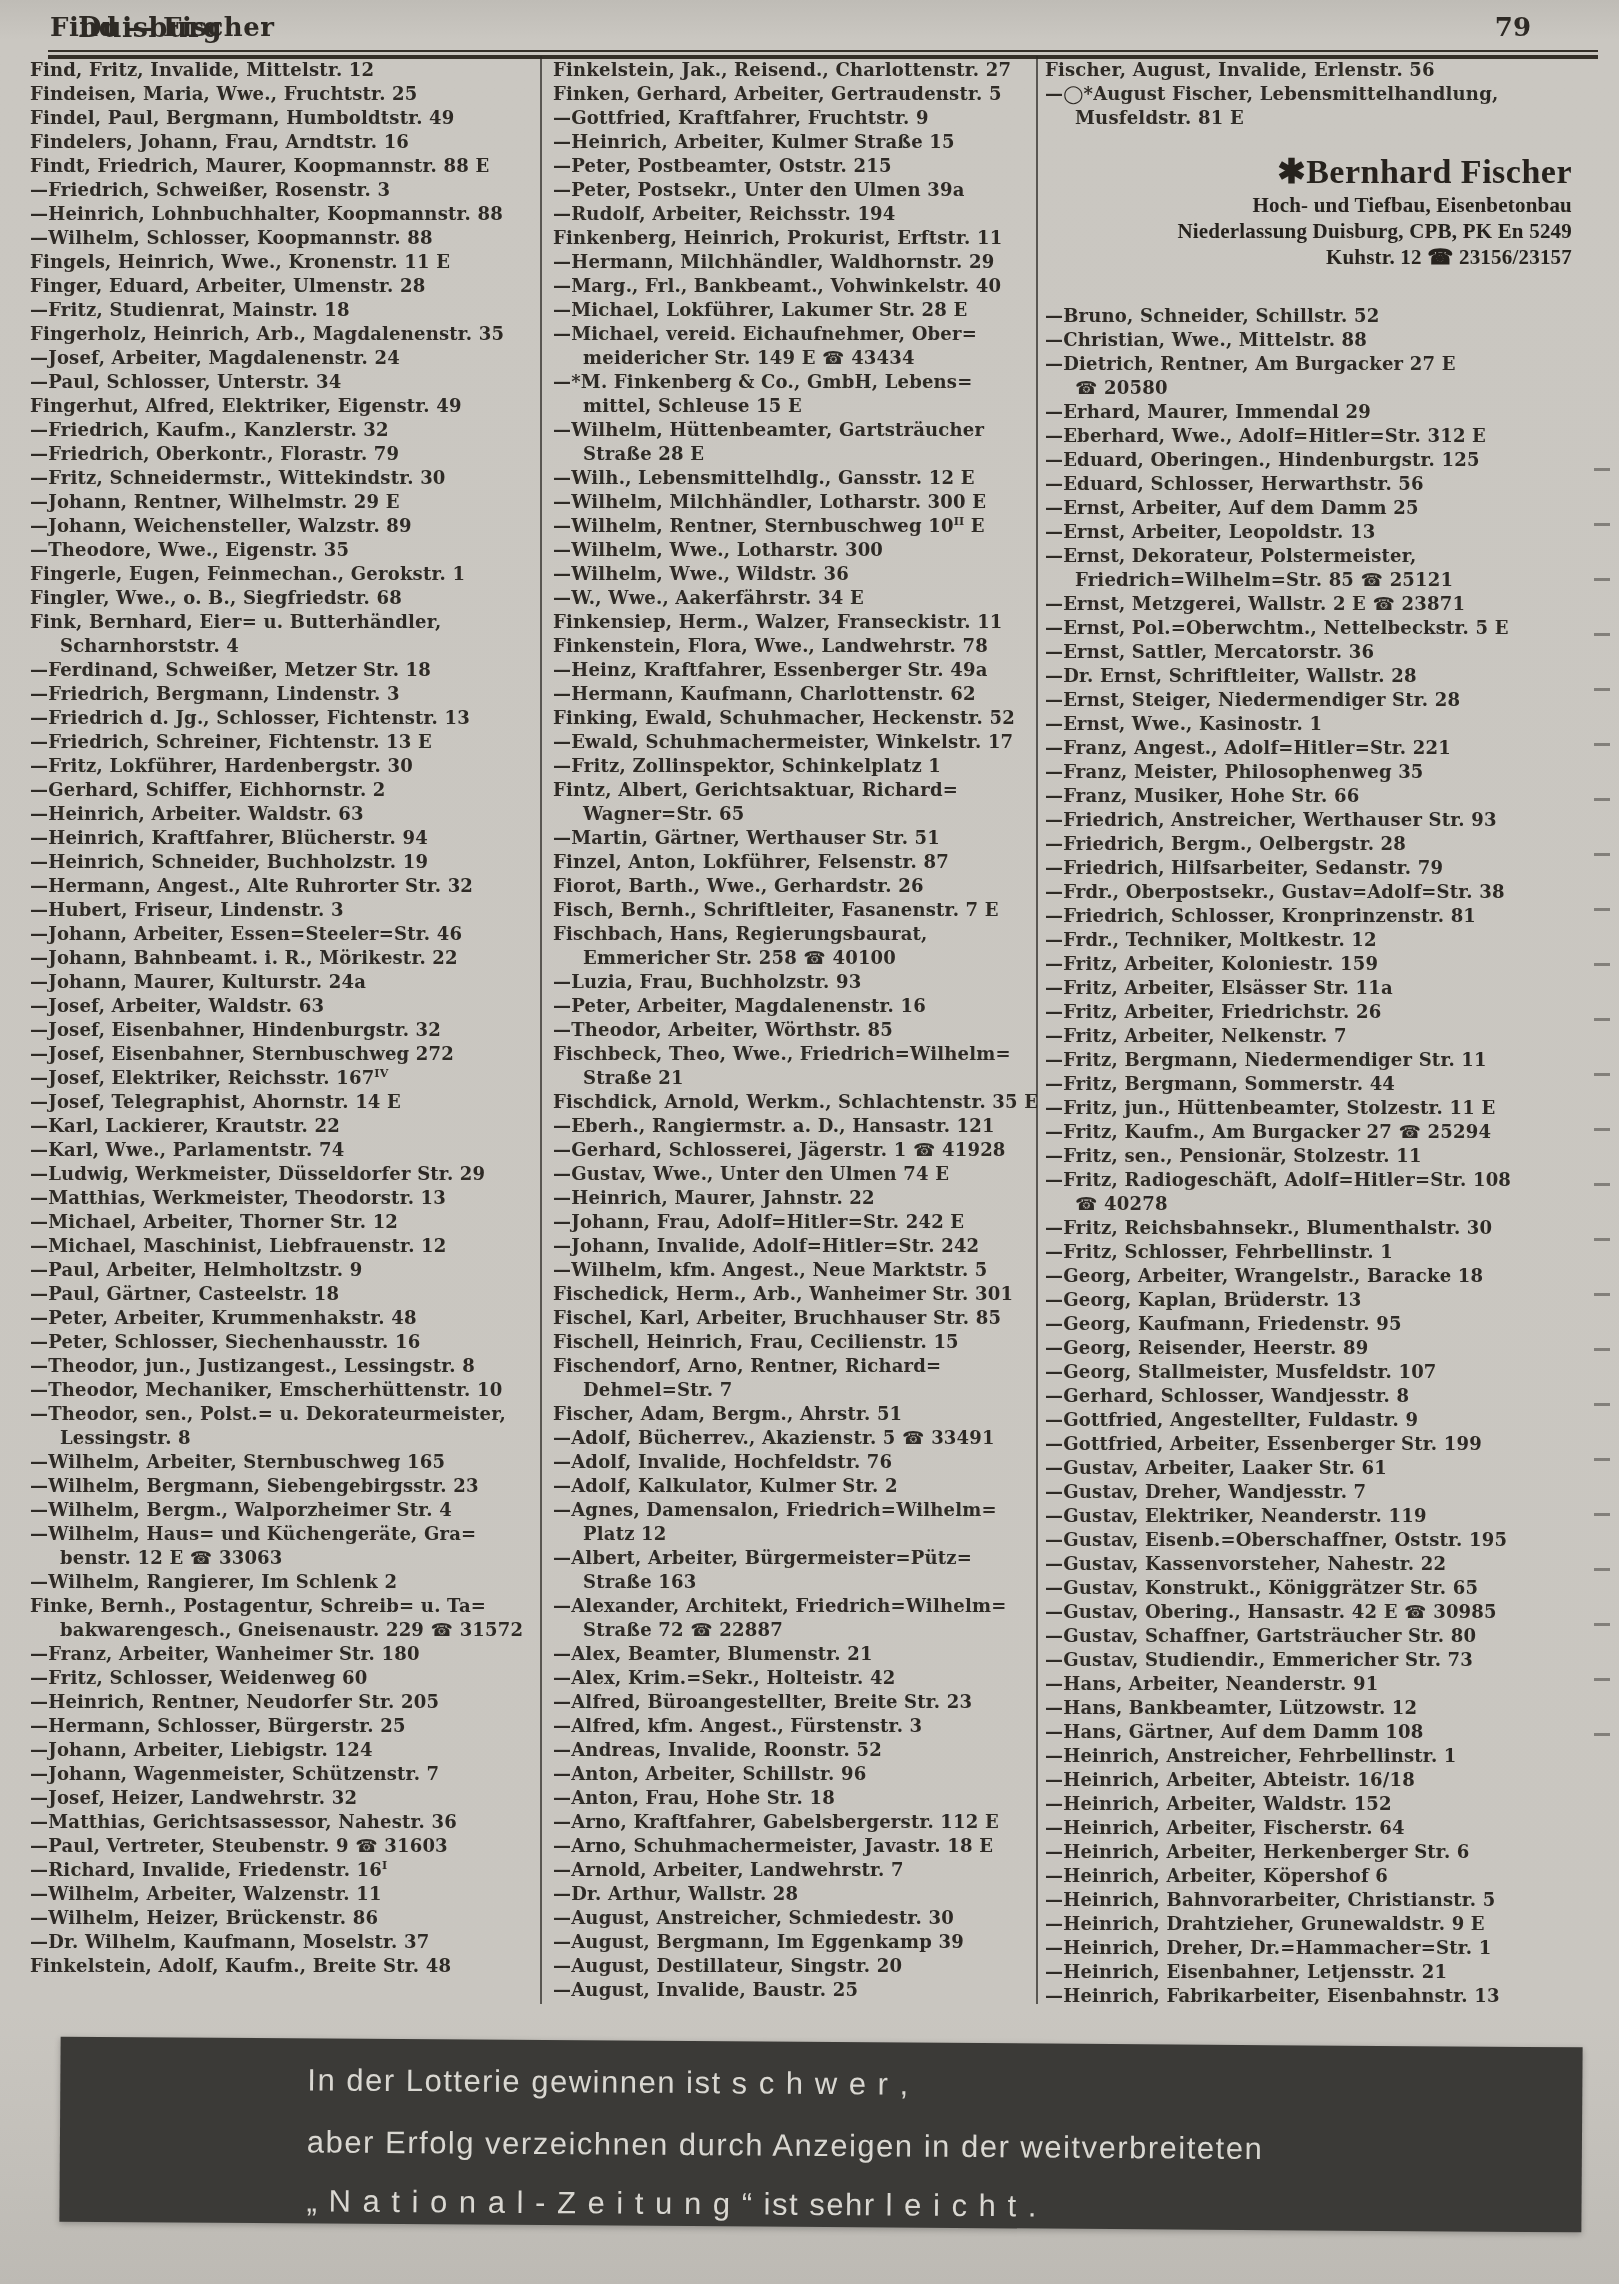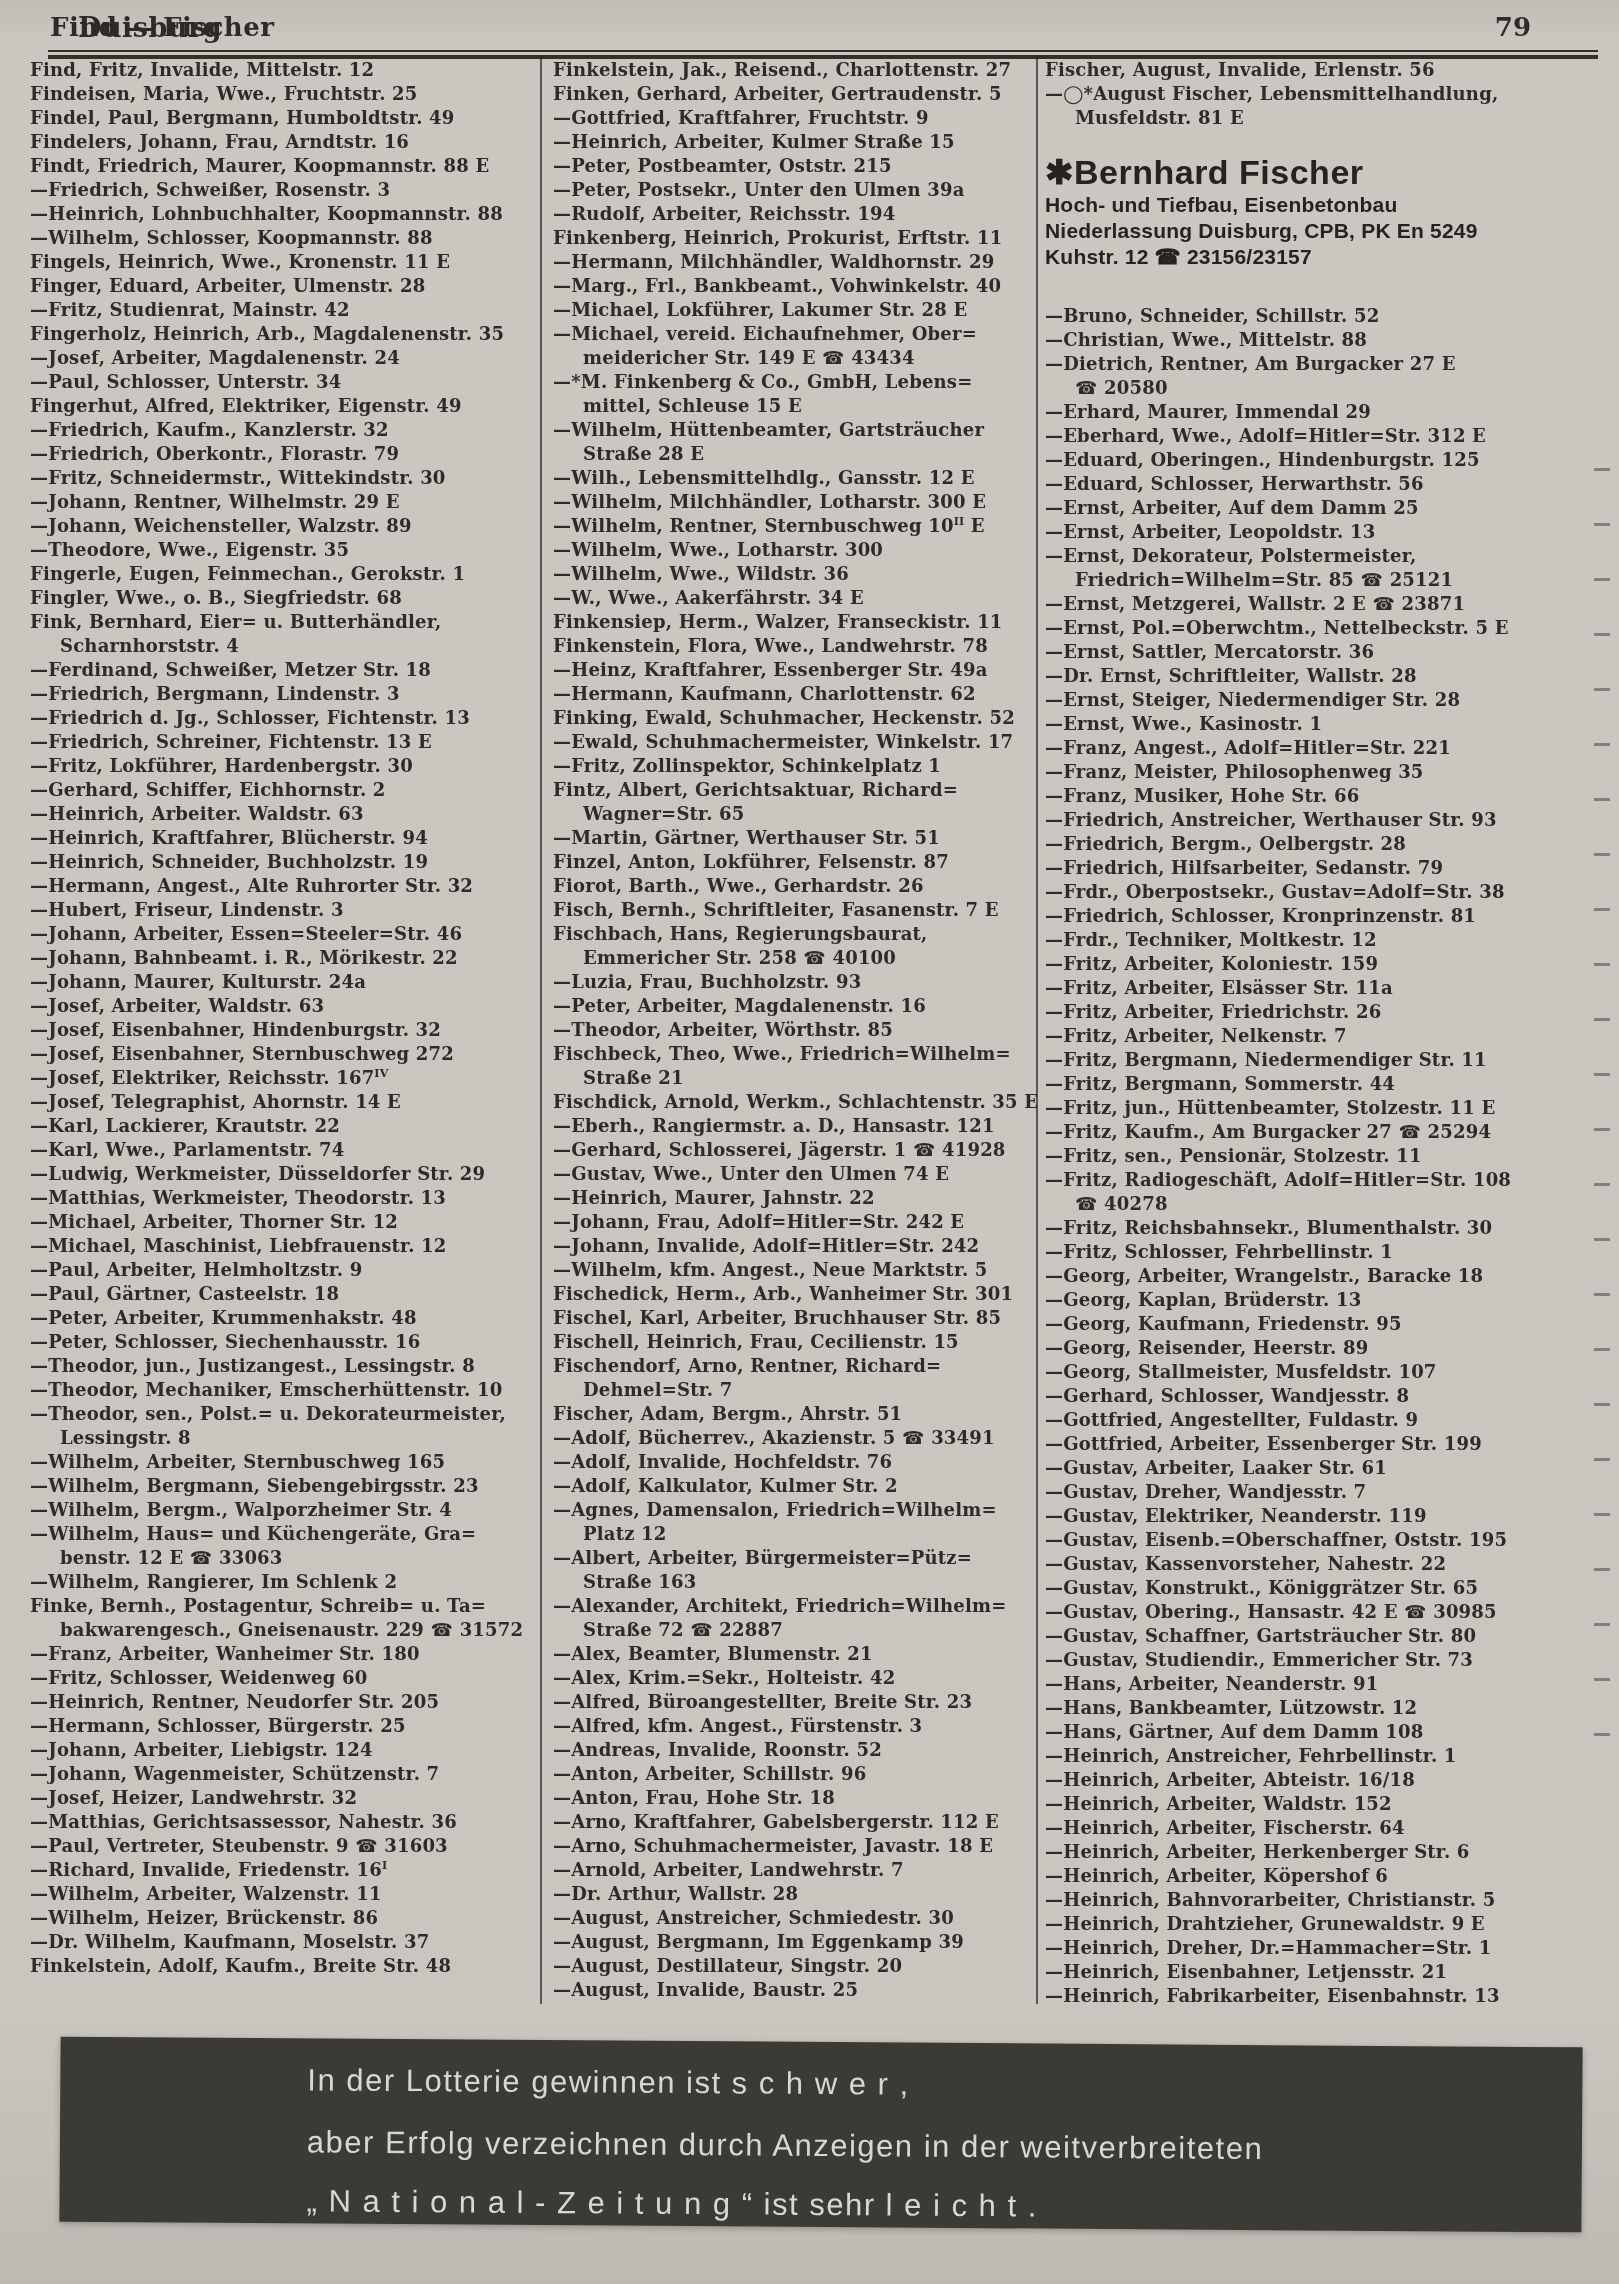--- a/index.html
+++ b/index.html
@@ -18,22 +18,22 @@
   .col{position:absolute;top:58px;font-size:18px;line-height:24px;font-weight:700;letter-spacing:0.2px;}
   .c1{left:30px;width:511px;}
   .c2{left:553px;width:484px;}
   .c3{left:1045px;width:563px;}
   .ln{white-space:nowrap;}
   .ln.cont{padding-left:30px;}
   sup{font-size:11px;line-height:0;}
   .vrule{position:absolute;top:56px;height:1948px;width:2px;background:rgba(42,39,34,.7);}
   .vr1{left:540px;} .vr2{left:1036px;}
   
-  .ad{margin:22px 0 34px 0;width:527px;text-align:left;
-      font-family:Liberation Sans, sans-serif;color:#26221d;}
+  .ad{margin:22px 0 34px 0;width:527px;text-align:right;
+      font-family:Liberation Serif, serif;color:#26221d;}
   .ad-title{font-size:34px;line-height:40px;font-weight:700;letter-spacing:0.5px;white-space:nowrap;}
   .ad-sub{font-size:21px;line-height:26px;font-weight:700;white-space:nowrap;}
   
   .banner{position:absolute;left:60px;top:2042px;width:1522px;height:185px;background:#3b3a37;
           transform:rotate(.4deg);box-shadow:0 2px 6px rgba(0,0,0,.25);
           font-family:"Liberation Sans","DejaVu Sans",sans-serif;color:#d9d7d1;}
   .banner .bl{position:absolute;left:247px;font-size:31px;letter-spacing:1.5px;white-space:nowrap;font-weight:400;}
   .b1{top:24px;} .b2{top:86px;} .b3{top:145px;}
   
   .edge{position:absolute;left:1594px;top:468px;width:16px;height:1313px;opacity:.45;
@@ -58,21 +58,21 @@
       <div class="ln">Find, Fritz, Invalide, Mittelstr. 12</div>
       <div class="ln">Findeisen, Maria, Wwe., Fruchtstr. 25</div>
       <div class="ln">Findel, Paul, Bergmann, Humboldtstr. 49</div>
       <div class="ln">Findelers, Johann, Frau, Arndtstr. 16</div>
       <div class="ln">Findt, Friedrich, Maurer, Koopmannstr. 88 E</div>
       <div class="ln">—Friedrich, Schweißer, Rosenstr. 3</div>
       <div class="ln">—Heinrich, Lohnbuchhalter, Koopmannstr. 88</div>
       <div class="ln">—Wilhelm, Schlosser, Koopmannstr. 88</div>
       <div class="ln">Fingels, Heinrich, Wwe., Kronenstr. 11 E</div>
       <div class="ln">Finger, Eduard, Arbeiter, Ulmenstr. 28</div>
-      <div class="ln">—Fritz, Studienrat, Mainstr. 42</div>
+      <div class="ln">—Fritz, Studienrat, Mainstr. 18</div>
       <div class="ln">Fingerholz, Heinrich, Arb., Magdalenenstr. 35</div>
       <div class="ln">—Josef, Arbeiter, Magdalenenstr. 24</div>
       <div class="ln">—Paul, Schlosser, Unterstr. 34</div>
       <div class="ln">Fingerhut, Alfred, Elektriker, Eigenstr. 49</div>
       <div class="ln">—Friedrich, Kaufm., Kanzlerstr. 32</div>
       <div class="ln">—Friedrich, Oberkontr., Florastr. 79</div>
       <div class="ln">—Fritz, Schneidermstr., Wittekindstr. 30</div>
       <div class="ln">—Johann, Rentner, Wilhelmstr. 29 E</div>
       <div class="ln">—Johann, Weichensteller, Walzstr. 89</div>
       <div class="ln">—Theodore, Wwe., Eigenstr. 35</div>

